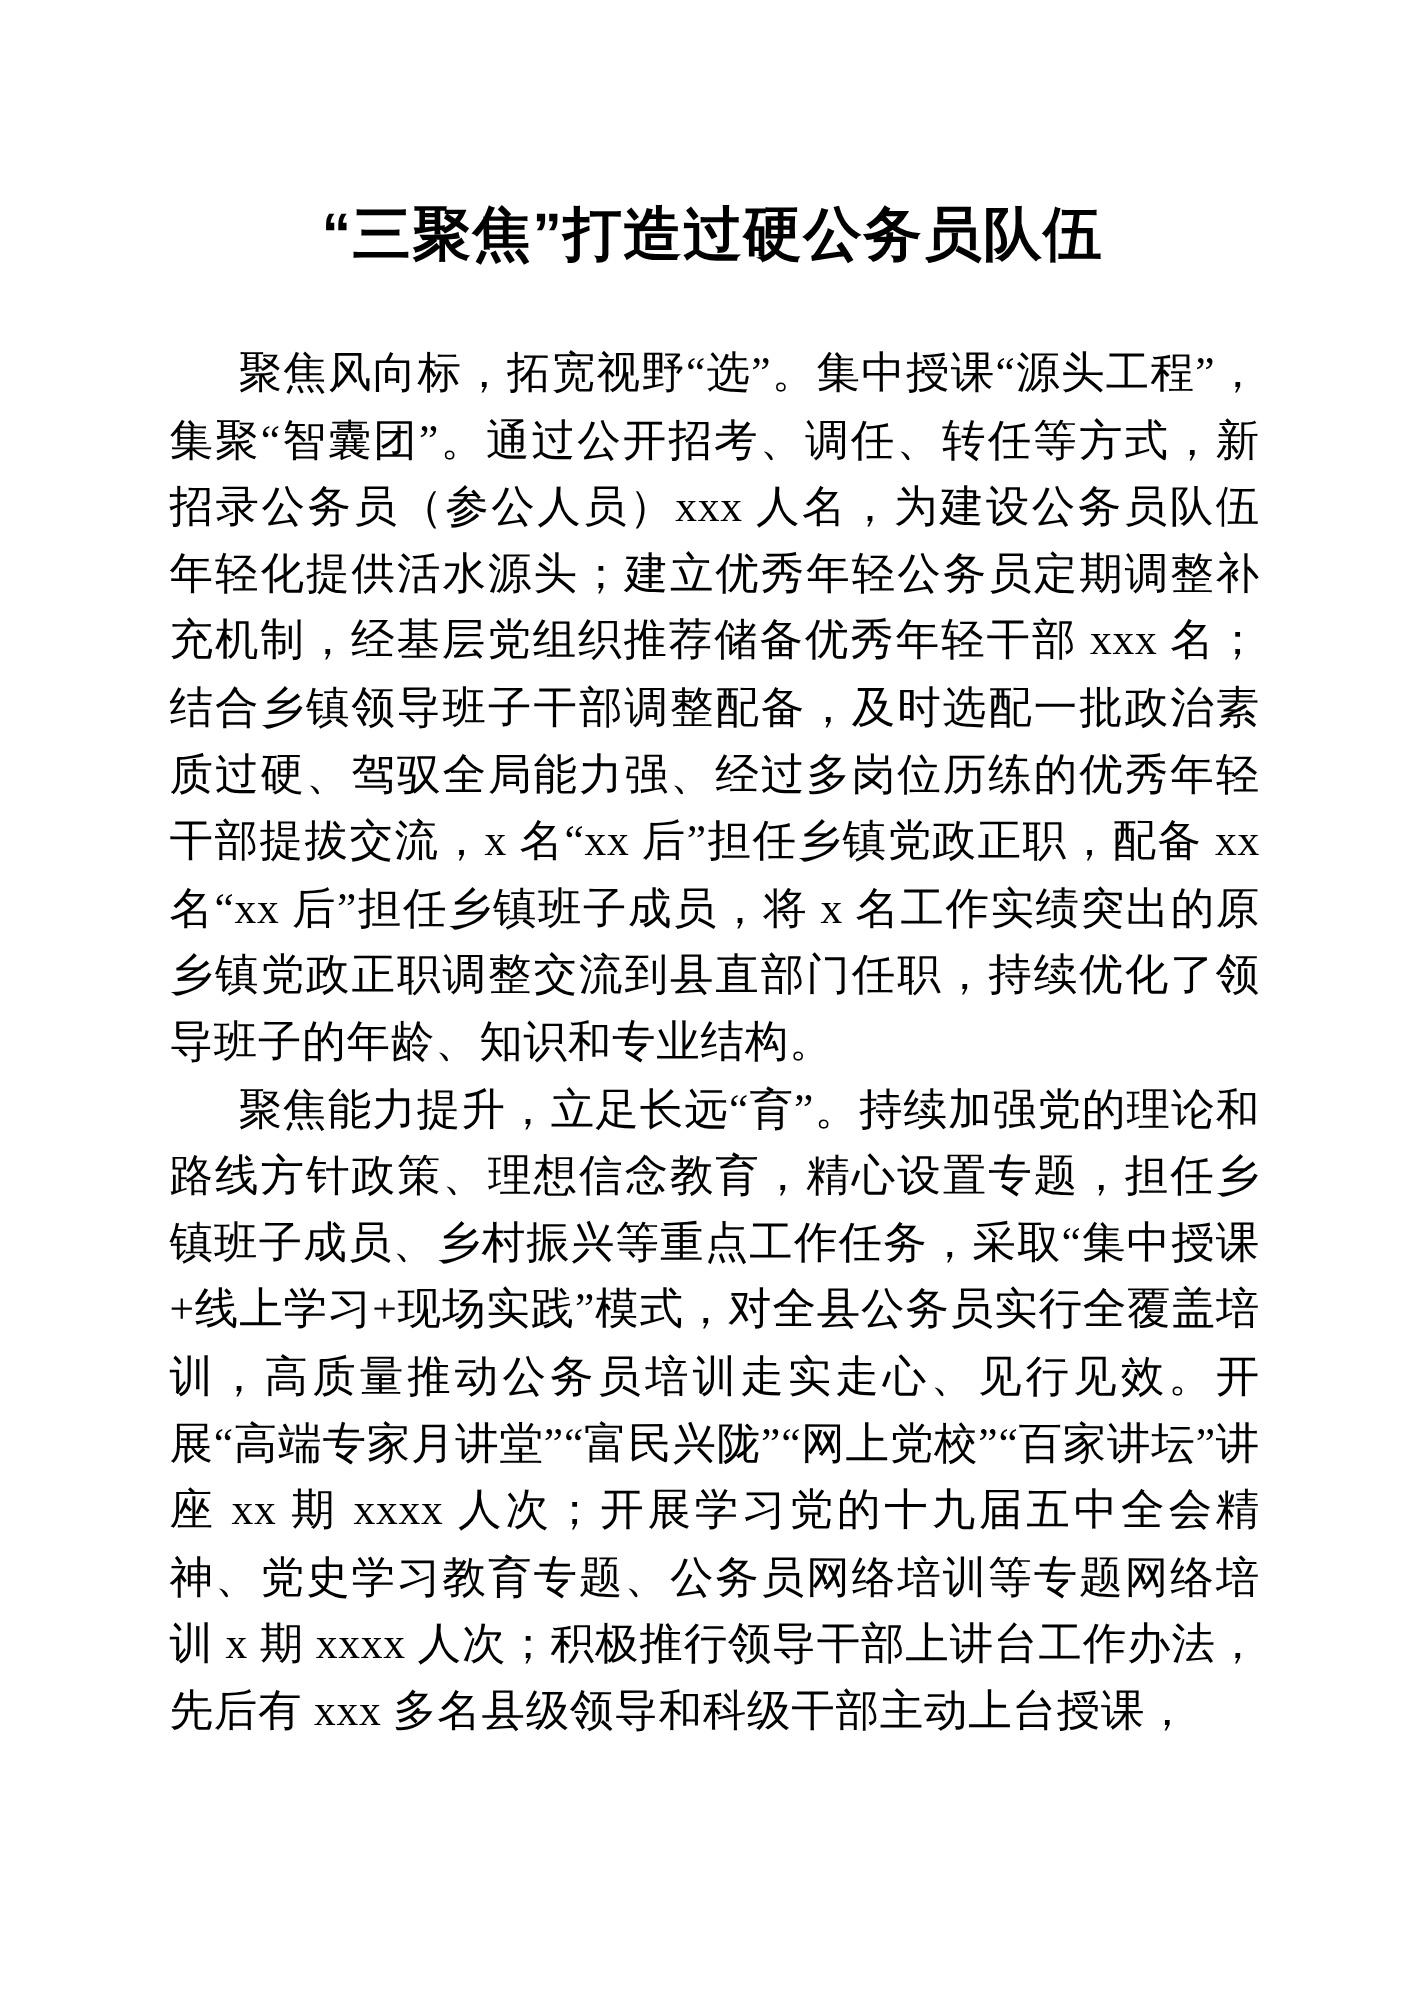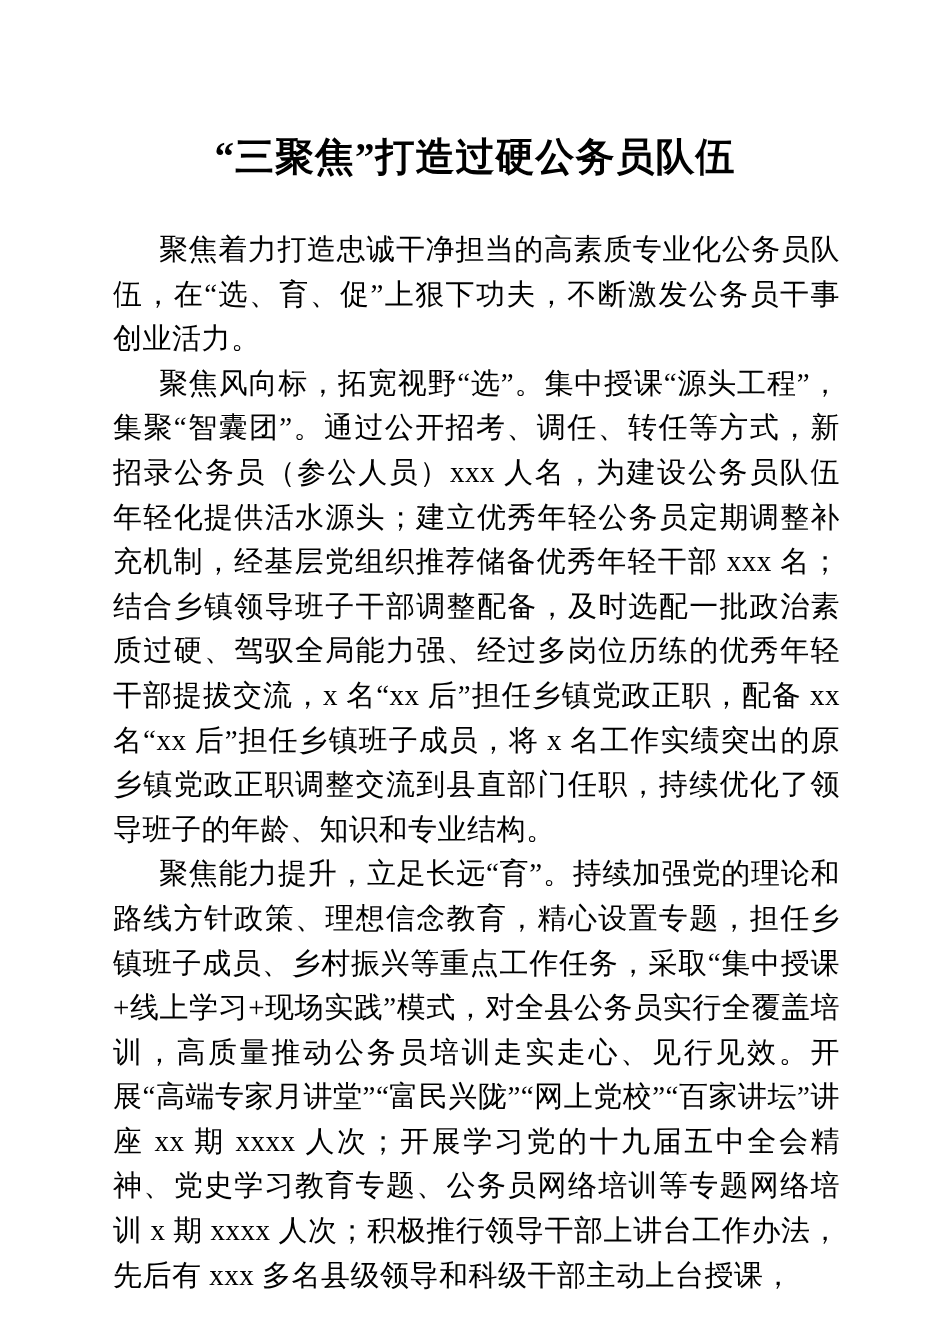--- a/index.html
+++ b/index.html
@@ -10,21 +10,21 @@
   .page {
     position: relative;
     width: 950px;
     height: 1344px;
     background: #ffffff;
     overflow: hidden;
   }
   .doc-title {
     margin: 131px 60px 0 60px;
     text-align: center;
-    font-family: Liberation Serif, serif;
+    font-family: Liberation Sans, sans-serif;
     font-weight: bold;
     font-size: 39px;
     line-height: 51px;
     color: #000000;
     letter-spacing: 1px;
   }
   .doc-body {
     margin: 45px 110px 0 113px;
     font-family: "Liberation Serif", "DejaVu Serif", serif;
     font-size: 29px;
@@ -40,17 +40,16 @@
     text-indent: 46px;
     word-break: break-all;
   }
 </style>
 </head>
 <body>
 
 <div class="page">
   <h1 class="doc-title">“三聚焦”打造过硬公务员队伍</h1>
   <div class="doc-body">
-    <p>聚焦着力打造忠诚干净担当的高素质专业化公务员队伍，在“选、育、促”上狠下功夫，不断激发公务员干事创业活力。</p>
     <p>聚焦风向标，拓宽视野“选”。集中授课“源头工程”，集聚“智囊团”。通过公开招考、调任、转任等方式，新招录公务员（参公人员）xxx 人名，为建设公务员队伍年轻化提供活水源头；建立优秀年轻公务员定期调整补充机制，经基层党组织推荐储备优秀年轻干部 xxx 名；结合乡镇领导班子干部调整配备，及时选配一批政治素质过硬、驾驭全局能力强、经过多岗位历练的优秀年轻干部提拔交流，x 名“xx 后”担任乡镇党政正职，配备 xx 名“xx 后”担任乡镇班子成员，将 x 名工作实绩突出的原乡镇党政正职调整交流到县直部门任职，持续优化了领导班子的年龄、知识和专业结构。</p>
     <p>聚焦能力提升，立足长远“育”。持续加强党的理论和路线方针政策、理想信念教育，精心设置专题，担任乡镇班子成员、乡村振兴等重点工作任务，采取“集中授课+线上学习+现场实践”模式，对全县公务员实行全覆盖培训，高质量推动公务员培训走实走心、见行见效。开展“高端专家月讲堂”“富民兴陇”“网上党校”“百家讲坛”讲座 xx 期 xxxx 人次；开展学习党的十九届五中全会精神、党史学习教育专题、公务员网络培训等专题网络培训 x 期 xxxx 人次；积极推行领导干部上讲台工作办法，先后有 xxx 多名县级领导和科级干部主动上台授课，</p>
   </div>
 </div>
 
 </body></html>

